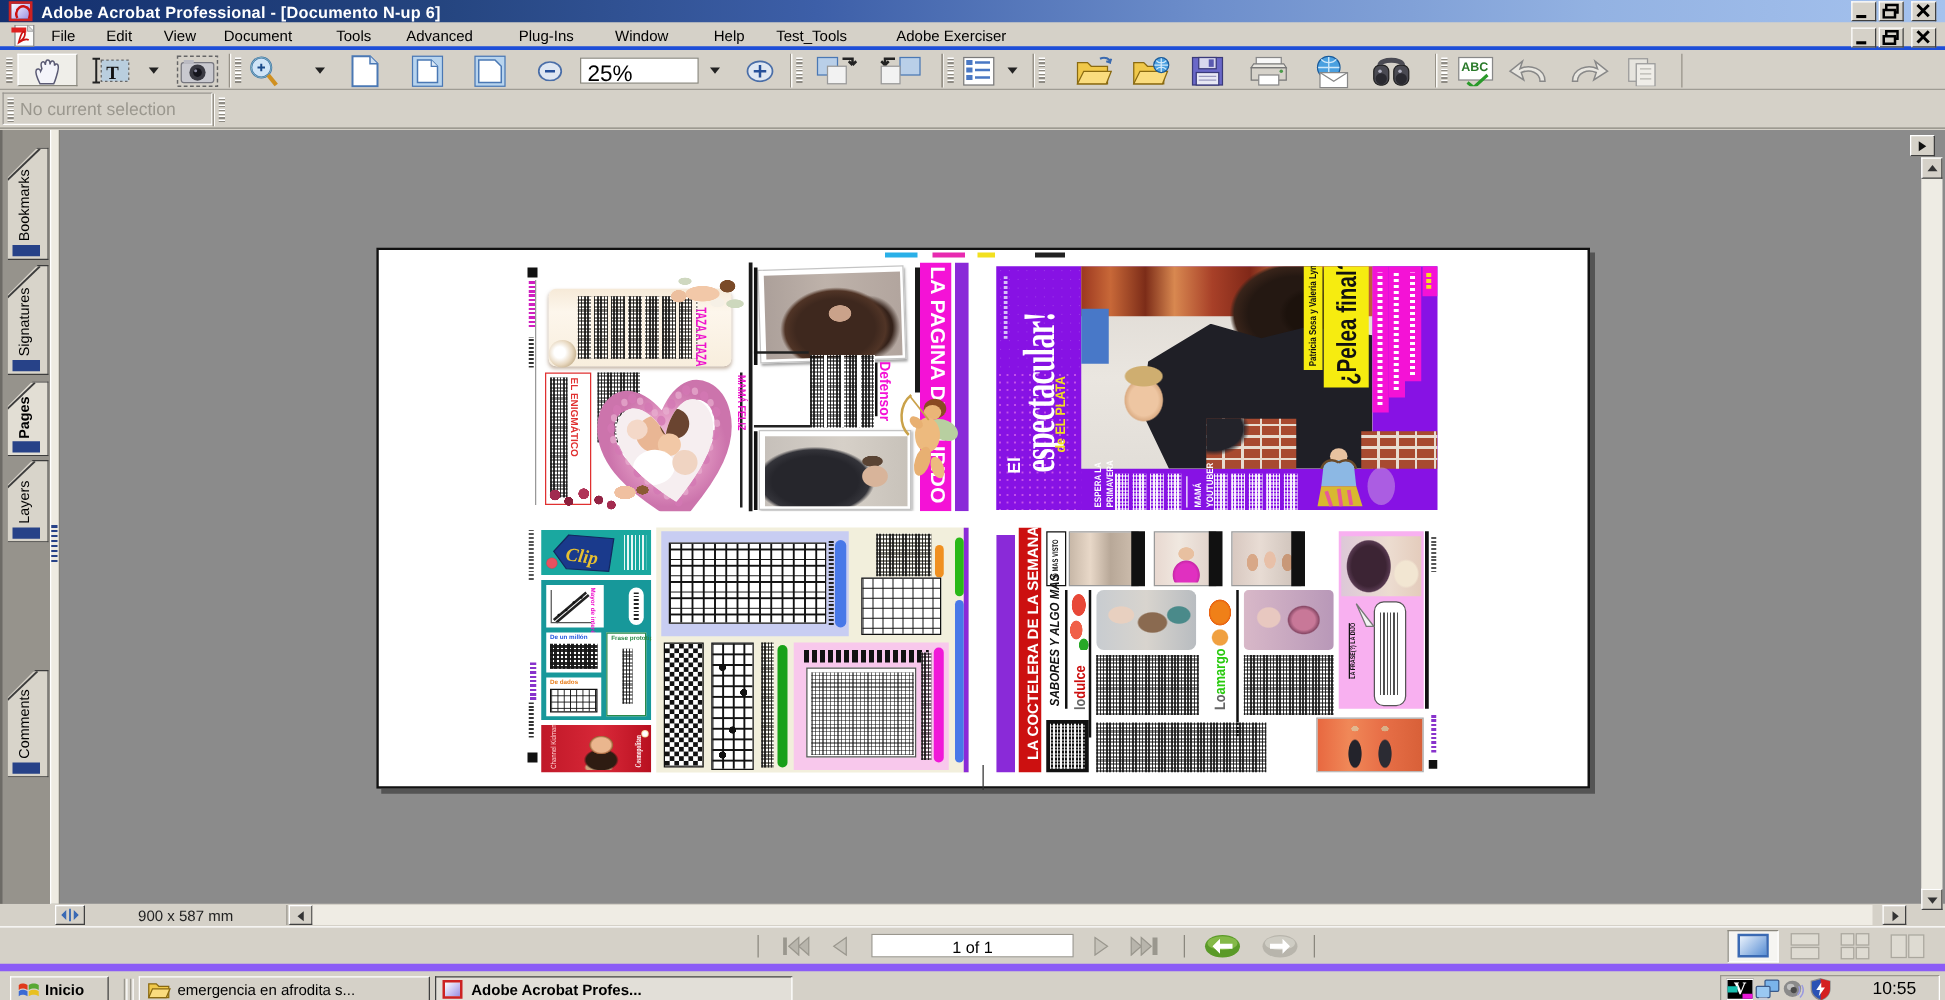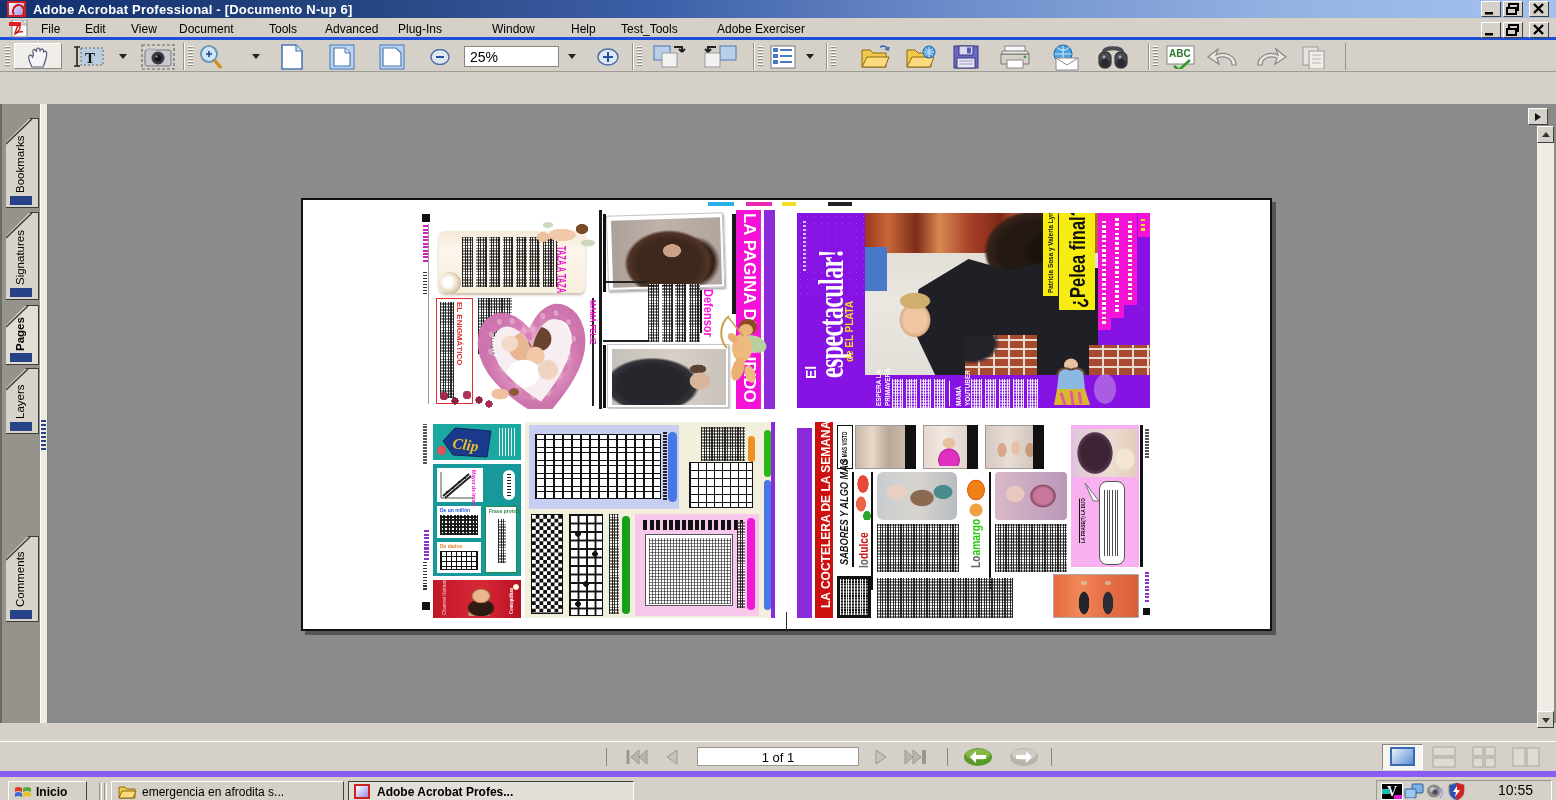--- a/index.html
+++ b/index.html
@@ -96,21 +96,21 @@
       <path d="M13 0 L18 5 L13 5 Z" fill="#d8d8d8" stroke="#999" stroke-width=".7"></path>
       <rect x="0" y="2" width="12" height="4" fill="#e02020"></rect>
       <path d="M6 14 C7 10 8 7 9 6 C10 5 11 5 11 7 C11 9 9 12 6 14 Z M6 14 C9 12 12 11 14 12" stroke="#cc1111" stroke-width="1.4" fill="none"></path>
     </svg>
     <span class="mitem" style="left:41px">File</span>
     <span class="mitem" style="left:85px">Edit</span>
     <span class="mitem" style="left:131px">View</span>
     <span class="mitem" style="left:179px">Document</span>
     <span class="mitem" style="left:269px">Tools</span>
     <span class="mitem" style="left:325px">Advanced</span>
-    <span class="mitem" style="left:398px">Plug-Ins</span>
+    <span class="mitem" style="left:415px">Plug-Ins</span>
     <span class="mitem" style="left:492px">Window</span>
     <span class="mitem" style="left:571px">Help</span>
     <span class="mitem" style="left:621px">Test_Tools</span>
     <span class="mitem" style="left:717px">Adobe Exerciser</span>
     <div class="winbtn" style="right:55px;top:4px">
         <svg width="18" height="13">
           <rect x="3" y="10" width="8" height="2.5" fill="#000"></rect>
         </svg>
       </div>
     <div class="winbtn" style="right:33px;top:4px">
@@ -164,21 +164,21 @@
       <path d="M16 4 L16 9 L21 9" fill="#dce9f6" stroke="#4a78b4"></path>
     </svg>
     <svg class="abs" style="left:379px;top:3px" width="26" height="26" viewBox="0 0 26 26">
       <rect x="1" y="1" width="24" height="24" fill="#b8d4ee" stroke="#4a78b4"></rect>
       <path d="M4 4 H17 L22 9 V22 H4 Z" fill="#fff" stroke="#4a78b4" stroke-width="1.2"></path>
     </svg>
     <svg class="abs" style="left:430px;top:8px" width="22" height="16" viewBox="0 0 22 16">
       <ellipse cx="10" cy="8" rx="9" ry="7.5" fill="#dfe7f2" stroke="#4a6ea8" stroke-width="1.4"></ellipse>
       <path d="M6 8 H14" stroke="#26509a" stroke-width="2"></path>
     </svg>
-    <div class="abs" style="left:464px;top:5px;width:95px;height:21px;background:#fff;border:1px solid #8a887e;font-size:14px;padding:2px 0 0 5px;color:#000">25%</div>
+    <div class="abs" style="left:464px;top:5px;width:95px;height:21px;background:#fff;border:1px solid #8a887e;font-size:18px;padding:2px 0 0 5px;color:#000">25%</div>
     <div class="abs" style="left:568px;top:13px;width:0;height:0;border-left:4px solid transparent;border-right:4px solid transparent;border-top:5px solid #222"></div>
     <svg class="abs" style="left:596px;top:7px" width="24" height="18" viewBox="0 0 24 18">
       <ellipse cx="12" cy="9" rx="10" ry="8" fill="#dfe7f2" stroke="#4a6ea8" stroke-width="1.4"></ellipse>
       <path d="M7 9 H17 M12 4 V14" stroke="#26509a" stroke-width="2"></path>
     </svg>
     <div class="vsep" style="left:632px;top:2px;height:27px"></div>
     <div class="grip" style="left:637px;top:5px;height:21px"></div>
     <svg class="abs" style="left:652px;top:3px" width="40" height="26" viewBox="0 0 40 26">
       <rect x="2" y="2" width="16" height="14" fill="#b9cfe8" stroke="#4a78b4"></rect>
       <rect x="10" y="9" width="15" height="14" fill="#f2f2f2" stroke="#999"></rect>
@@ -253,20 +253,27 @@
     </svg>
     <svg class="abs" style="left:1252px;top:6px" width="36" height="22" viewBox="0 0 36 22">
       <path d="M6 18 C6 8 18 4 26 8 L24 2 L34 10 L23 17 L25 11 C18 8 10 11 10 18 Z" fill="#e8e6e0" stroke="#888" stroke-width="1.2"></path>
     </svg>
     <svg class="abs" style="left:1300px;top:4px" width="30" height="24" viewBox="0 0 30 24">
       <rect x="3" y="2" width="15" height="18" fill="#e6e4de" stroke="#999"></rect>
       <rect x="9" y="6" width="15" height="18" fill="#efede8" stroke="#999"></rect>
       <path d="M12 10 H21 M12 14 H21 M12 18 H21" stroke="#b8b6b0"></path>
     </svg>
     <div class="abs" style="left:1345px;top:2px;width:1px;height:27px;background:#979288"></div>
+  </div>
+  <div id="selbar">
+    <div class="abs" style="left:2px;top:1px;width:168px;height:26px;border:1px solid #999690;border-right-color:#fff;border-bottom-color:#fff"></div>
+    <div class="grip" style="left:6px;top:5px;height:20px"></div>
+    <div class="abs" style="left:16px;top:6px;font-size:14px;color:#9a978e">No current selection</div>
+    <div class="vsep" style="left:170px;top:2px;height:26px"></div>
+    <div class="grip" style="left:175px;top:5px;height:20px"></div>
   </div>
   <div id="main"></div>
   <div id="tabstrip">
     <div class="ltab" style="top:14px;height:90px;clip-path:polygon(0 24px,24px 0,100% 0,100% 100%,0 100%)">
       <span style="top:74px;left:8px">Bookmarks</span>
         <div class="ticn"></div>
       <svg class="abs" style="left:0;top:0" width="34" height="28">
           <path d="M0 25 L26 0" stroke="#3c3c3c" stroke-width="1.5" fill="none"></path>
         </svg>
     </div>
@@ -707,20 +714,36 @@
         radial-gradient(ellipse 4px 3px at 54px 8px,#d8b088 70%,transparent 75%),
         radial-gradient(ellipse 8px 17px at 30px 28px,#23232b 62%,transparent 70%),
         radial-gradient(ellipse 8px 17px at 54px 28px,#2b2b33 62%,transparent 70%),
         linear-gradient(90deg,#e86840,#f08858 30%,#e87048 60%,#d86038)"></div>
 
       <div class="abs" style="left:348px;top:6px;width:4px;height:30px;background:repeating-linear-gradient(0deg,#555 0 1.5px,#fff 1.5px 3px)"></div>
       <div class="abs" style="left:348px;top:150px;width:4px;height:30px;background:repeating-linear-gradient(0deg,#8833cc 0 2px,#fff 2px 3.5px)"></div>
       <div class="abs" style="left:346px;top:186px;width:7px;height:7px;background:#111"></div>
     </div>
   </div>
+  <div id="hscrollrow">
+    <div class="sbtn" style="left:2px;top:0px;width:24px;height:16px">
+      <svg width="22" height="14" viewBox="0 0 22 14">
+          <path d="M8 3 L4 7 L8 11 Z M14 3 L18 7 L14 11 Z" fill="#3a6ab4"></path>
+          <path d="M11 2 V12" stroke="#3a6ab4" stroke-width="1.5"></path>
+        </svg>
+    </div>
+    <div class="abs" style="left:26px;top:0;width:162px;height:16px;border-right:1px solid #9a978e;font-size:12px;color:#222;text-align:center;padding-top:2px">900 x 587 mm</div>
+    <div class="sbtn" style="left:189px;top:0px;width:19px;height:16px">
+      <div class="abs" style="left:6px;top:4px;width:0;height:0;border-top:4px solid transparent;border-bottom:4px solid transparent;border-right:5px solid #333"></div>
+    </div>
+    <div class="abs" style="left:208px;top:0;width:1248px;height:16px;background:#efece4"></div>
+    <div class="sbtn" style="left:1464px;top:0px;width:19px;height:16px">
+      <div class="abs" style="left:7px;top:4px;width:0;height:0;border-top:4px solid transparent;border-bottom:4px solid transparent;border-left:5px solid #333"></div>
+    </div>
+  </div>
   <div class="sbtn" style="left:1528px;top:108px;width:20px;height:17px">
     <div class="abs" style="left:6px;top:4px;width:0;height:0;border-top:4px solid transparent;border-bottom:4px solid transparent;border-left:6px solid #111"></div>
   </div>
   <div id="vscroll">
     <div class="sbtn" style="left:0px;top:0px;width:17px;height:17px">
       <div class="abs" style="left:4px;top:5px;width:0;height:0;border-left:4px solid transparent;border-right:4px solid transparent;border-bottom:5px solid #333"></div>
     </div>
     <div class="sbtn" style="left:0px;top:585px;width:17px;height:17px">
       <div class="abs" style="left:4px;top:6px;width:0;height:0;border-left:4px solid transparent;border-right:4px solid transparent;border-top:5px solid #333"></div>
     </div>

